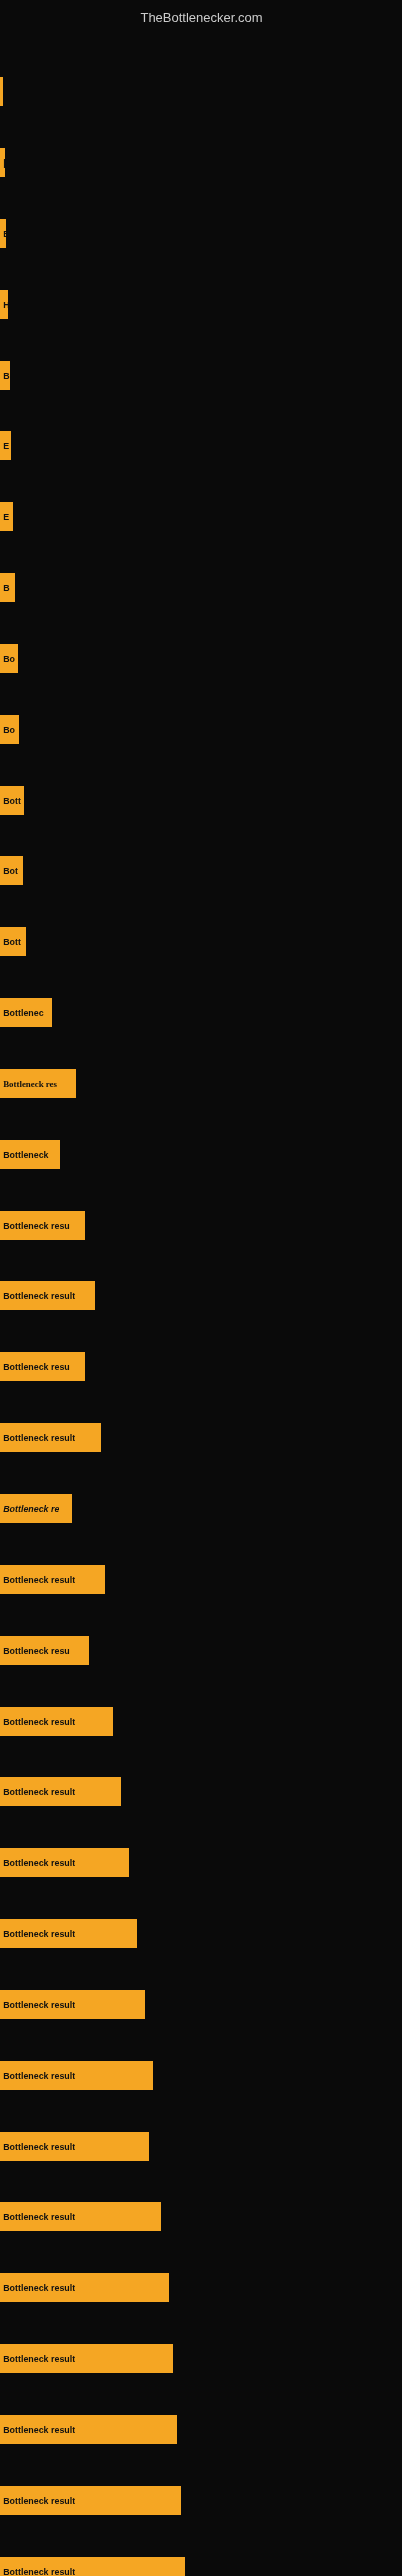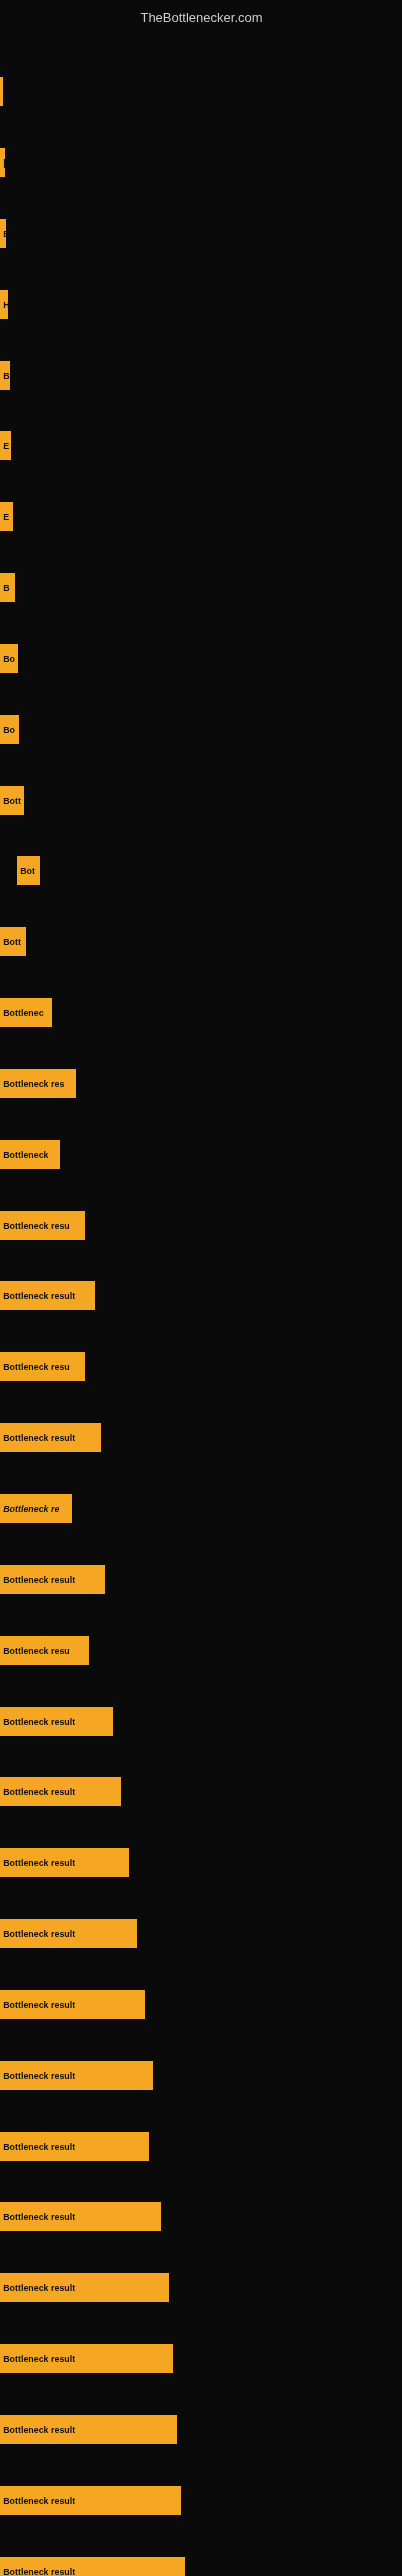--- a/index.html
+++ b/index.html
@@ -119,36 +119,36 @@
     <div class="bar-item" style="position: absolute; top: 670px; left: 0px; width: 403px; height: 64px;">
       <div class="bar" style="width: 19.3px; min-width: 19.3px;">
         <span class="bar-label">Bo</span>
       </div>
     </div>
     <div class="bar-item" style="position: absolute; top: 741px; left: 0px; width: 403px; height: 64px;">
       <div class="bar" style="width: 24px; min-width: 24px;">
         <span class="bar-label">Bott</span>
       </div>
     </div>
-    <div class="bar-item" style="position: absolute; top: 811px; left: 17px; width: 326px; height: 64px;">
+    <div class="bar-item" style="position: absolute; top: 811px; left: 0px; width: 326px; height: 64px;">
       <div class="bar" style="width: 22.5px; min-width: 22.5px;">
         <span class="bar-label">Bot</span>
       </div>
     </div>
     <div class="bar-item" style="position: absolute; top: 882px; left: 0px; width: 403px; height: 64px;">
       <div class="bar" style="width: 26px; min-width: 26px;">
         <span class="bar-label">Bott</span>
       </div>
     </div>
     <div class="bar-item" style="position: absolute; top: 953px; left: 0px; width: 403px; height: 64px;">
       <div class="bar" style="width: 52px; min-width: 52px;">
         <span class="bar-label">Bottlenec</span>
       </div>
     </div>
-    <div class="bar-item" style="position: absolute; top: 1024px; left: 0px; width: 403px; height: 64px;">
+    <div class="bar-item" style="position: absolute; top: 1024px; left: 0px; width: 403px; height: 64px; font-family: Liberation Serif, serif;">
       <div class="bar" style="width: 76px; min-width: 76px;">
         <span class="bar-label">Bottleneck res</span>
       </div>
     </div>
     <div class="bar-item" style="position: absolute; top: 1095px; left: 0px; width: 393px; height: 64px;">
       <div class="bar" style="width: 60px; min-width: 60px;">
         <span class="bar-label">Bottleneck</span>
       </div>
     </div>
     <div class="bar-item" style="position: absolute; top: 1166px; left: 0px; width: 403px; height: 64px;">

